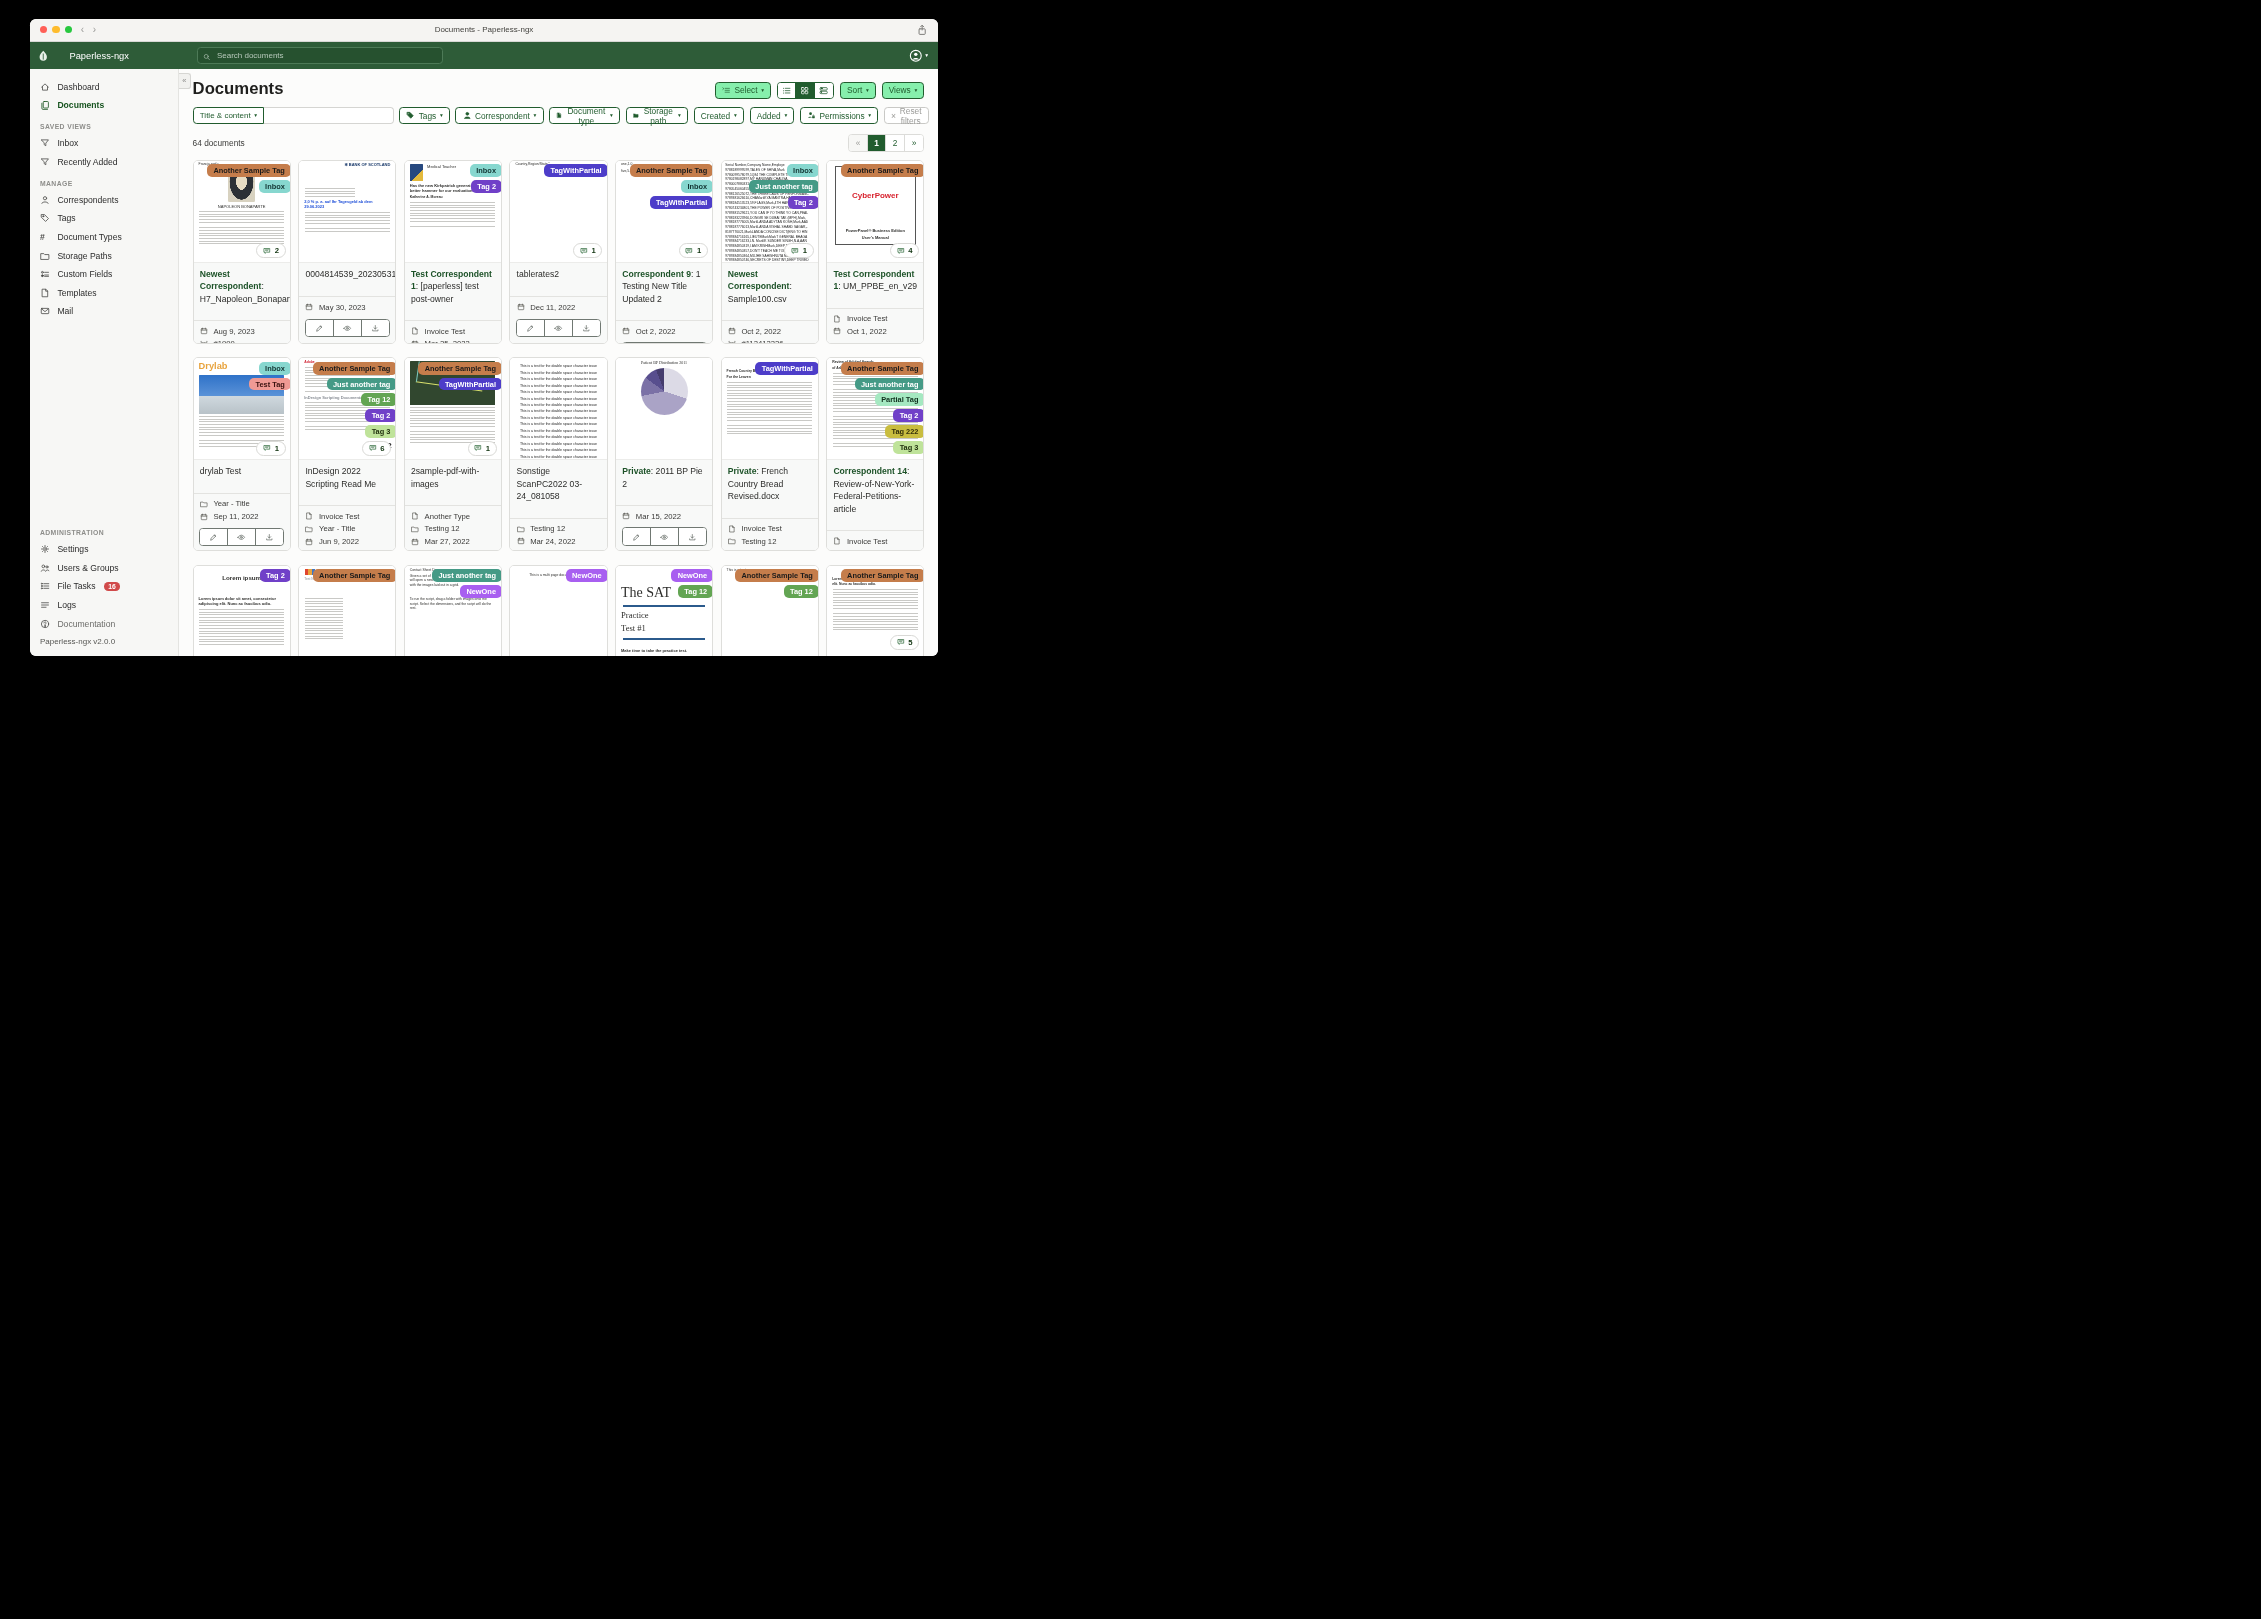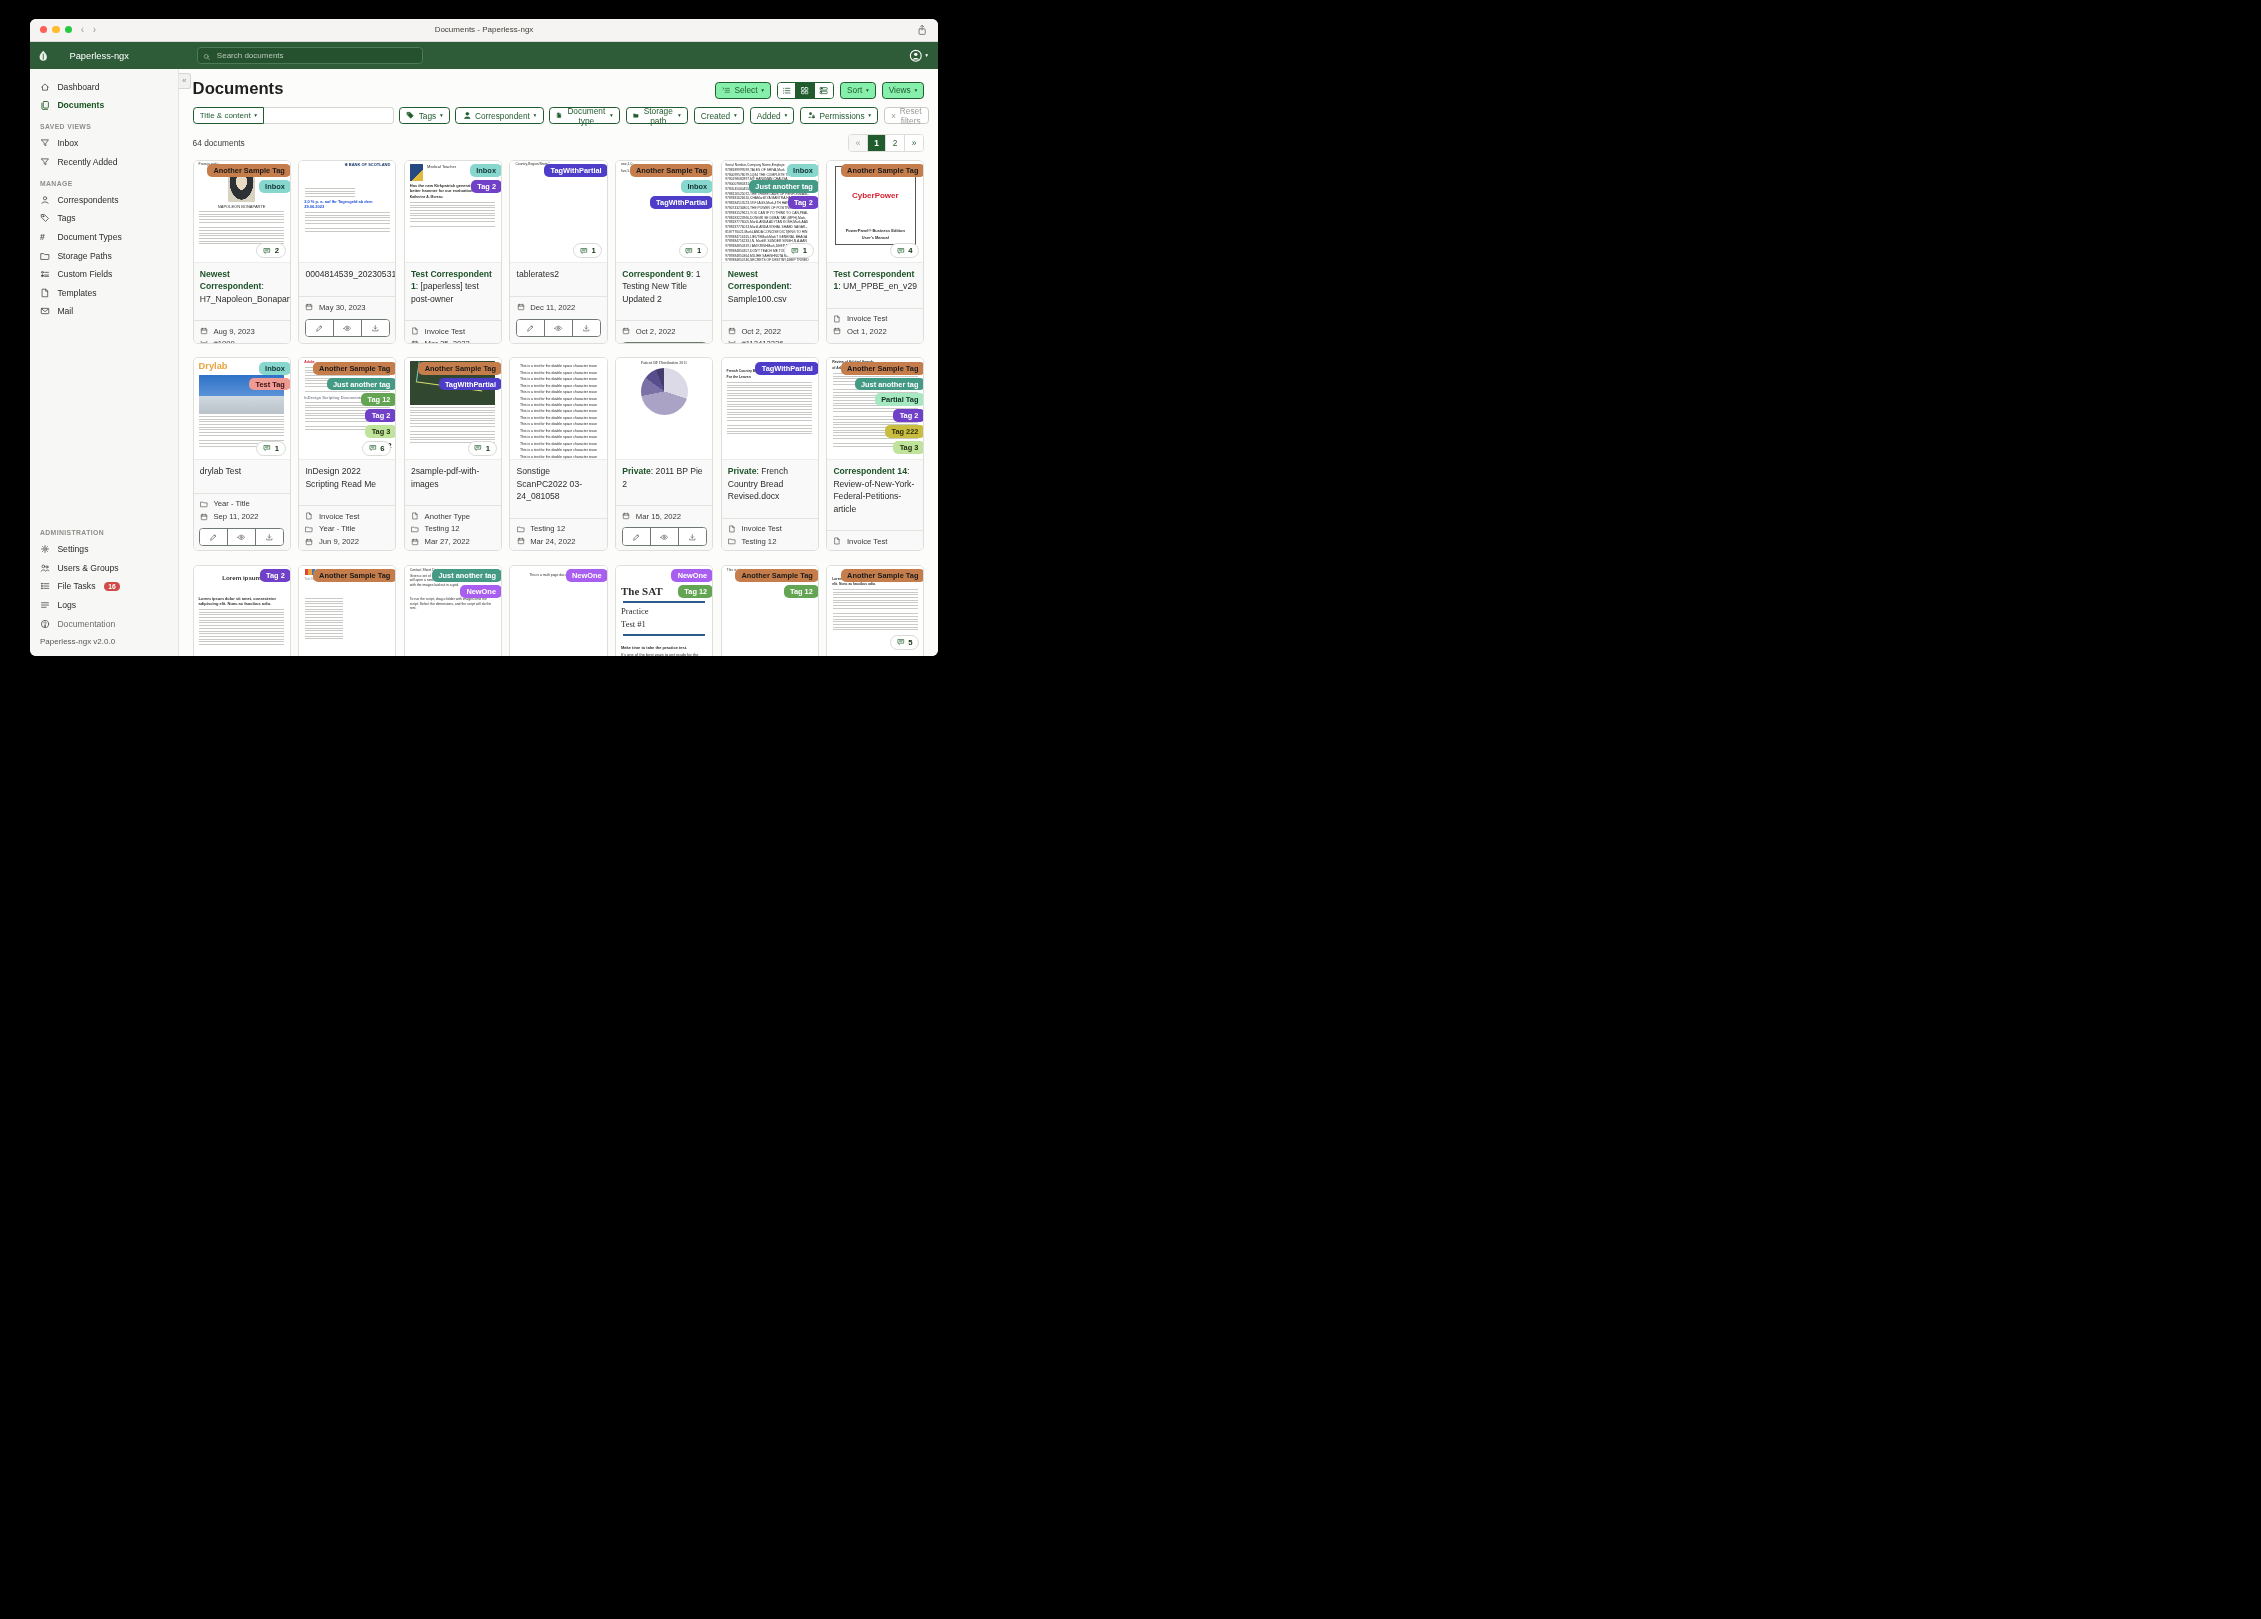--- a/index.html
+++ b/index.html
@@ -12,21 +12,21 @@
   .light{width:7.4px;height:7.4px;border-radius:50%;}
   .l-close{background:#ff5f57;}.l-min{background:#febc2e;}.l-max{background:#28c840;}
   .navbtns{display:flex;gap:8.6px;margin-left:8.6px;color:#9a9a98;font-size:10px;}
   .navbtns span{cursor:default;}
   .tb-title{position:absolute;left:0;right:0;text-align:center;font-size:8px;color:#44433f;}
   .tb-share{position:absolute;right:10px;top:5px;width:12.3px;height:12.3px;color:#7d7c79;}
   
   .navbar{height:27px;background:#2e5c38;display:flex;align-items:center;flex:0 0 auto;position:relative;}
   .brand{display:flex;align-items:flex-end;gap:21px;margin-left:8px;color:#fff;font-size:9.3px;}
   .brand .ic{width:10.5px;height:10.5px;color:#e8f0e8;}
-  .nav-search{position:absolute;left:167px;width:226px;height:16.7px;background:#26512f;border:0.6px solid #4d7a57;border-radius:3.7px;display:flex;align-items:center;padding:0 5px;gap:4.3px;color:#b6c8ba;}
+  .nav-search{position:absolute;left:167px;width:246px;height:16.7px;background:#26512f;border:0.6px solid #4d7a57;border-radius:3.7px;display:flex;align-items:center;padding:0 5px;gap:4.3px;color:#b6c8ba;}
   .nav-search .ic{width:8px;height:8px;}
   .nav-search input{background:transparent;border:none;outline:none;color:#dfe8e0;font-size:8px;width:100%;font-family:inherit;}
   .nav-search input::placeholder{color:#b6c8ba;}
   .nav-user{position:absolute;right:10px;display:flex;align-items:center;gap:3.1px;color:#fff;}
   .nav-user .ic{width:13.6px;height:13.6px;}
   .caret{font-size:5.6px;line-height:1;}
   
   .main{flex:1;display:flex;min-height:0;}
   .sidebar{width:149px;background:#f7f7f5;border-right:0.6px solid #e4e4e1;padding:8.6px 0 6.2px 0;display:flex;flex-direction:column;overflow:hidden;font-size:8.6px;}
   .sb-item{display:flex;align-items:center;gap:7.4px;padding:4.3px 10px;color:#2c2c2c;cursor:pointer;}
@@ -1169,21 +1169,21 @@
               <div class="gap" style="height: 5px;"></div>
               <div class="pv-t c xs">This is a multi page document. Page 1.</div>
               <div class="tagstack">
                 <span class="tag" style="background: rgb(168, 95, 240); color: rgb(255, 255, 255);">NewOne</span>
               </div>
             </div>
           </article>
           <article class="card r3">
             <div class="preview">
               <div class="gap" style="height: 16px;"></div>
-              <div class="pv-t serif" style="font-size: 11px; font-weight: bold;">The SAT</div>
+              <div class="pv-t serif" style="font-size: 14px;">The SAT</div>
               <div class="rule"></div>
               <div class="pv-t serif" style="font-size: 8.6px;">Practice</div>
               <div class="pv-t serif" style="font-size: 8.6px;">Test #1</div>
               <div class="rule"></div>
               <div class="gap" style="height: 3.7px;"></div>
               <div class="pv-t b">Make time to take the practice test.</div>
               <div class="pv-t ">It's one of the best ways to get ready for the SAT.</div>
               <div class="tagstack">
                 <span class="tag" style="background: rgb(168, 95, 240); color: rgb(255, 255, 255);">NewOne</span>
                 <span class="tag" style="background: rgb(99, 165, 83); color: rgb(255, 255, 255);">Tag 12</span>

